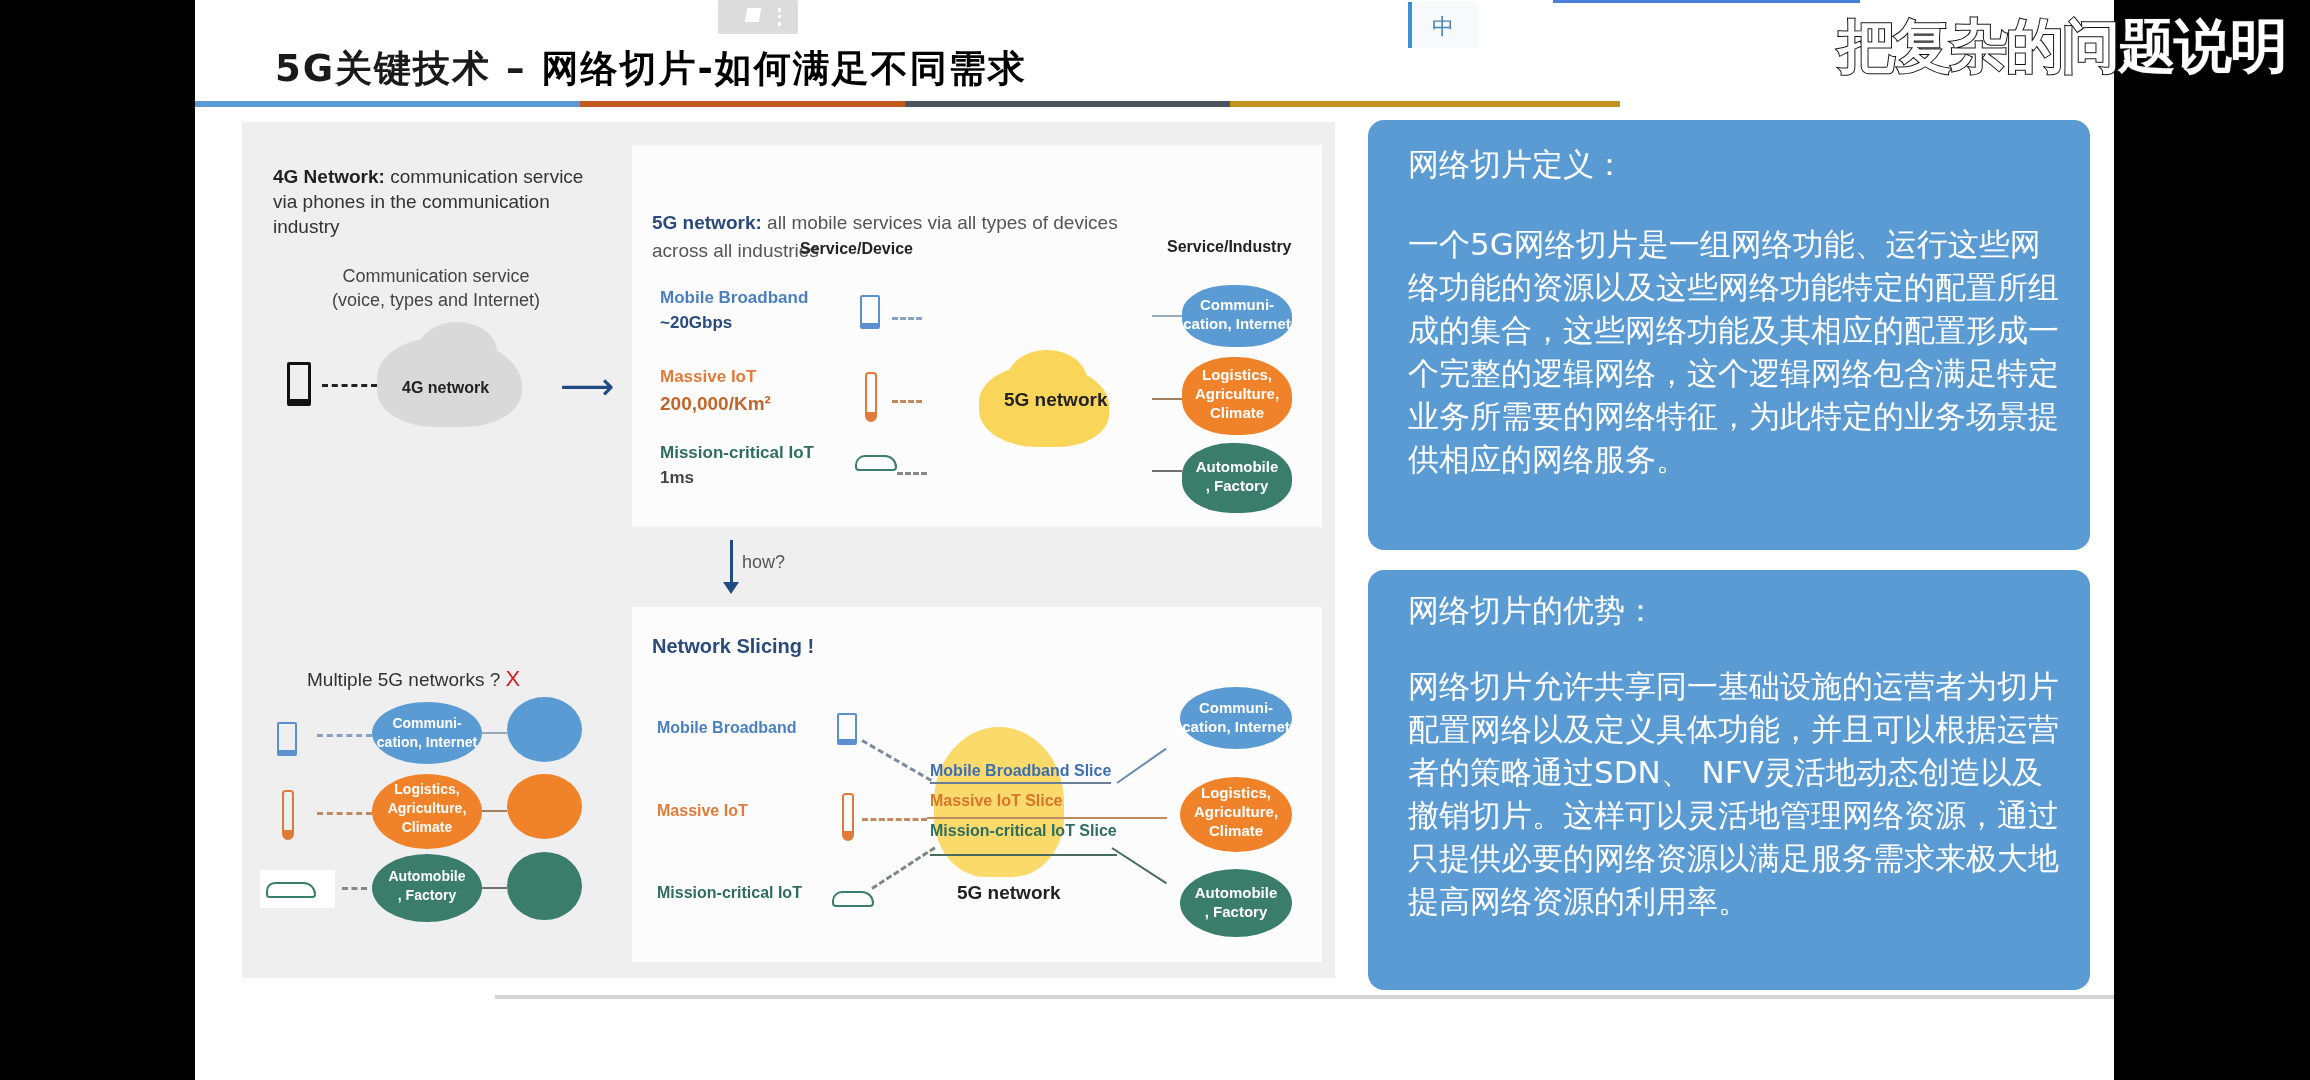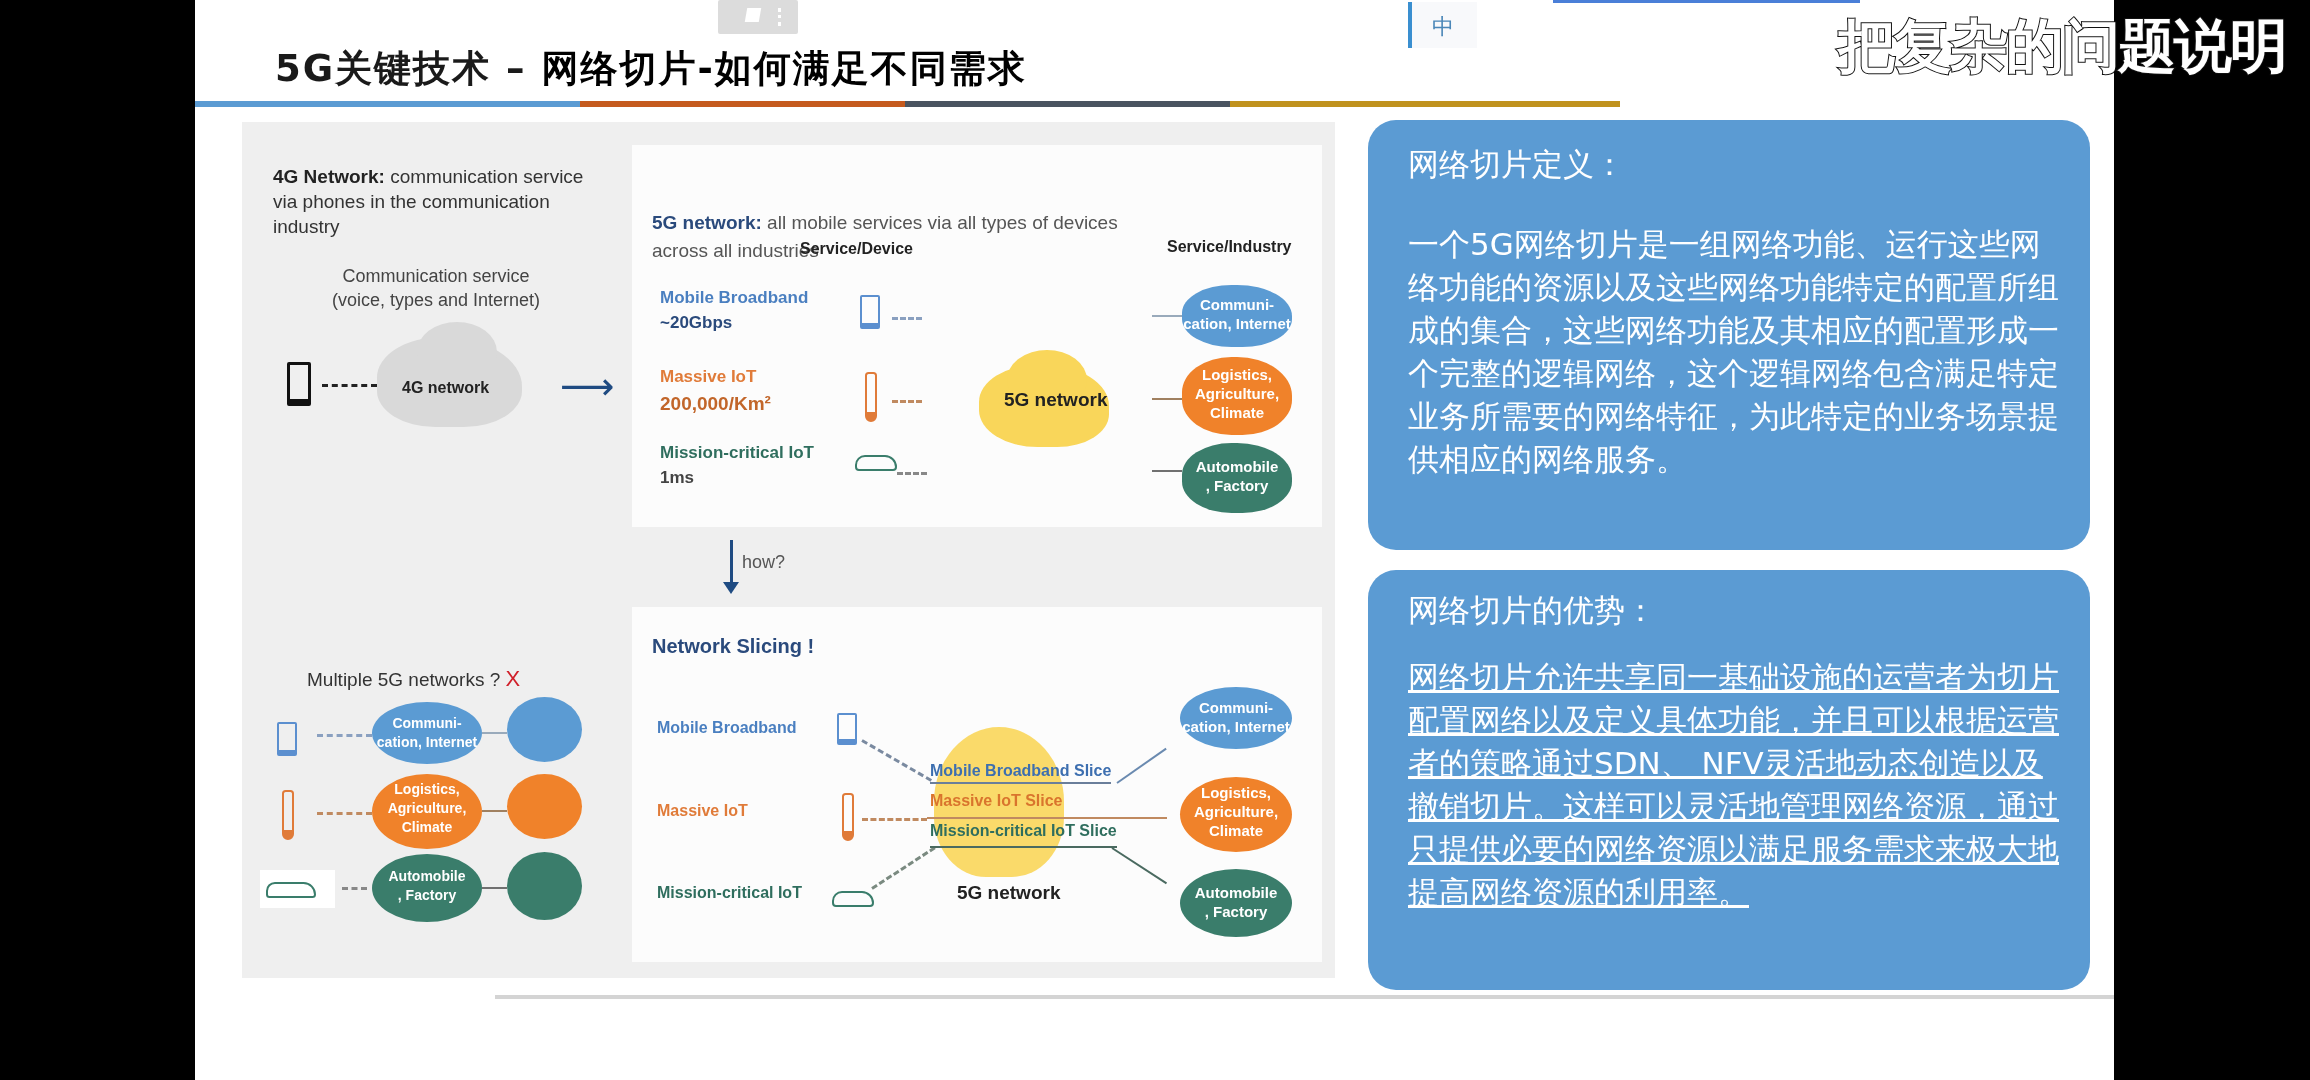--- a/index.html
+++ b/index.html
@@ -12,21 +12,21 @@
   .title .t1{color:#1a1a1a;}
   .title .t2{color:#000000;}
   .bar{top:101px;height:6px;}
   .panel-gray{left:47px;top:122px;width:1093px;height:856px;background:#efefef;}
   .wbox{background:#fcfcfc;}
   .txt{position:absolute;white-space:nowrap;color:#333;}
   .cloud{position:absolute;border-radius:50%;}
   .cloudtxt{position:absolute;color:#fff;font-weight:bold;text-align:center;font-size:15px;line-height:19px;}
   .dash{position:absolute;border-top:3px dashed;}
   .line{position:absolute;height:2px;}
-  .bluepanel{position:absolute;background:#5b9bd3;border-radius:28px;color:#fff;font-family:"DejaVu Sans",sans-serif;}
+  .bluepanel{position:absolute;background:#5b9bd3;border-radius:16px;color:#fff;font-family:"DejaVu Sans",sans-serif;}
   .bluepanel .hd{position:absolute;left:40px;font-size:31px;}
   .bluepanel .bd{position:absolute;left:40px;width:660px;font-size:31px;line-height:43px;}
 </style>
 </head>
 <body>
 
 <div id="slide">
 
   <div class="abs" style="left:523px;top:0;width:80px;height:34px;background:#dcdcdc;border-radius:2px;">
     <div class="abs" style="left:28px;top:8px;width:14px;height:14px;background:#fff;transform:skew(-10deg);"></div>
@@ -151,39 +151,39 @@
       <div class="cloud" style="left:302px;top:120px;width:130px;height:150px;background:#f9d65a;opacity:.9;border-radius:50% 50% 40% 40%;"></div>
       <div class="txt" style="left:325px;top:275px;font-size:19px;font-weight:bold;color:#222;">5G network</div>
 
       <div class="abs" style="left:230px;top:132px;width:80px;border-top:3px dashed #7a8aa0;transform:rotate(30deg);transform-origin:left;"></div>
       <div class="dash" style="left:230px;top:211px;width:65px;border-color:#c08a60;"></div>
       <div class="abs" style="left:240px;top:280px;width:75px;border-top:3px dashed #7a8a80;transform:rotate(-33deg);transform-origin:left;"></div>
 
       <div class="txt" style="left:298px;top:155px;font-size:16px;font-weight:bold;color:#3d6fb0;border-bottom:2px solid #6a7e9a;padding-bottom:2px;">Mobile Broadband Slice</div>
       <div class="txt" style="left:298px;top:185px;font-size:16px;font-weight:bold;color:#d9742d;">Massive IoT Slice</div>
       <div class="line" style="left:295px;top:210px;width:240px;background:#c08a60;"></div>
-      <div class="txt" style="left:298px;top:215px;font-size:16px;font-weight:bold;color:#2f6e5e;border-bottom:2px solid #4a6a60;padding-bottom:6px;text-align:center;">Mission-critical IoT Slice</div>
+      <div class="txt" style="left:298px;top:215px;font-size:16px;font-weight:bold;color:#2f6e5e;border-bottom:2px solid #4a6a60;padding-bottom:14px;text-align:center;">Mission-critical IoT Slice</div>
 
       <div class="abs" style="left:485px;top:175px;width:60px;height:2px;background:#6a8ab0;transform:rotate(-35deg);transform-origin:left;"></div>
       <div class="abs" style="left:480px;top:240px;width:65px;height:2px;background:#4a6a60;transform:rotate(33deg);transform-origin:left;"></div>
 
       <div class="cloud" style="left:548px;top:80px;width:112px;height:62px;background:#5b9bd3;"></div>
       <div class="cloudtxt" style="left:548px;top:91px;width:112px;"><span>Communi-</span><br><span>cation, Internet</span></div>
       <div class="cloud" style="left:548px;top:170px;width:112px;height:75px;background:#f0822a;"></div>
       <div class="cloudtxt" style="left:548px;top:176px;width:112px;"><span>Logistics,</span><br><span>Agriculture,</span><br><span>Climate</span></div>
       <div class="cloud" style="left:548px;top:262px;width:112px;height:68px;background:#3a7d6b;"></div>
       <div class="cloudtxt" style="left:548px;top:276px;width:112px;"><span>Automobile</span><br><span>, Factory</span></div>
     </div>
   </div>
 
   <div class="bluepanel" style="left:1173px;top:120px;width:722px;height:430px;">
     <div class="hd" style="top:24px;">网络切片定义：</div>
     <div class="bd" style="top:103px;">一个5G网络切片是一组网络功能、运行这些网络功能的资源以及这些网络功能特定的配置所组成的集合，这些网络功能及其相应的配置形成一个完整的逻辑网络，这个逻辑网络包含满足特定业务所需要的网络特征，为此特定的业务场景提供相应的网络服务。</div>
   </div>
   <div class="bluepanel" style="left:1173px;top:570px;width:722px;height:420px;">
     <div class="hd" style="top:20px;">网络切片的优势：</div>
-    <div class="bd" style="top:86px;text-decoration:underline;">网络切片允许共享同一基础设施的运营者为切片配置网络以及定义具体功能，并且可以根据运营者的策略通过SDN、 NFV灵活地动态创造以及撤销切片。这样可以灵活地管理网络资源，通过只提供必要的网络资源以满足服务需求来极大地提高网络资源的利用率。</div>
+    <div class="bd" style="top:95px;">网络切片允许共享同一基础设施的运营者为切片配置网络以及定义具体功能，并且可以根据运营者的策略通过SDN、 NFV灵活地动态创造以及撤销切片。这样可以灵活地管理网络资源，通过只提供必要的网络资源以满足服务需求来极大地提高网络资源的利用率。</div>
   </div>
 
   <div class="abs" style="left:300px;top:995px;width:1619px;height:4px;background:#d4d4d4;"></div>
 </div>
 
 <div id="caption">把复杂的问题说明</div>
 
 </body></html>

